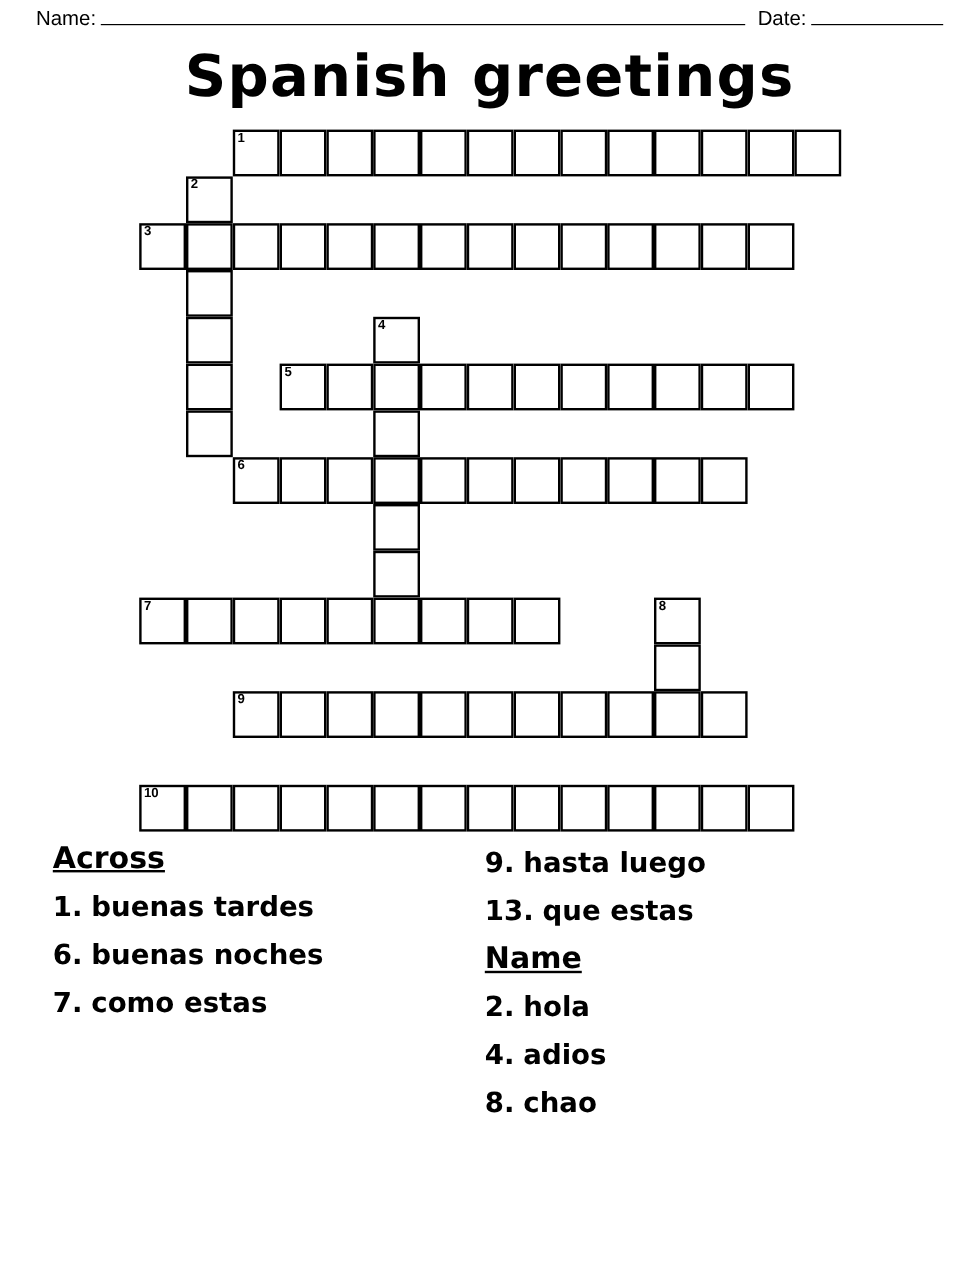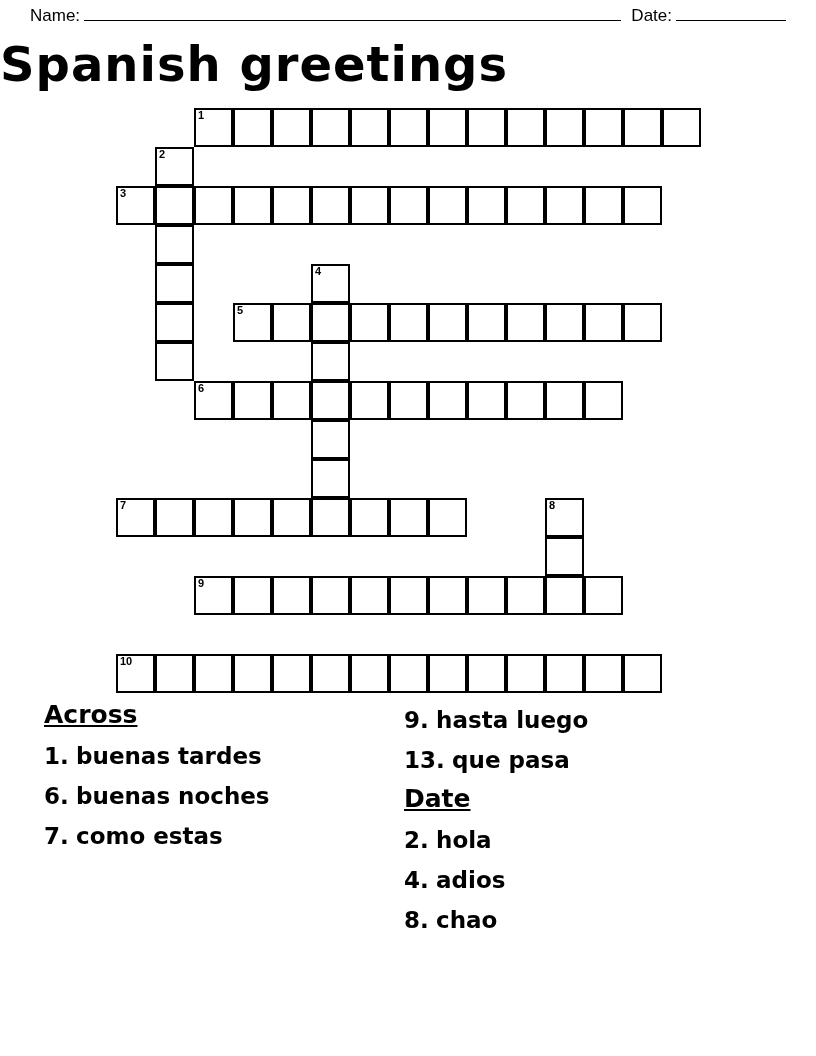--- a/index.html
+++ b/index.html
@@ -41,20 +41,21 @@
     margin: 0 0 3px 4px;
     height: 14px;
   }
 
   
   .title {
     position: absolute;
     top: 36px;
     left: 0;
     width: 816px;
+    text-align: center;
     font-size: 48px;
     font-weight: bold;
     letter-spacing: 1px;
     font-family: "DejaVu Sans", sans-serif;
   }
 
   
   #grid {
     position: absolute;
     top: 108px;
@@ -259,24 +260,24 @@
     </div>
   </div>
 
   <div class="clue-col col-right">
     <div class="clue-item">
       <span class="cnum">9.</span>
       <span class="ctext">hasta luego</span>
     </div>
     <div class="clue-item">
       <span class="cnum">13.</span>
-      <span class="ctext">que pasa</span>
+      <span class="ctext">que estas</span>
     </div>
     <div class="spacer-sm"></div>
-    <div class="clue-heading">Date</div>
+    <div class="clue-heading">Name</div>
     <div class="clue-item">
       <span class="cnum">2.</span>
       <span class="ctext">hola</span>
     </div>
     <div class="clue-item">
       <span class="cnum">4.</span>
       <span class="ctext">adios</span>
     </div>
     <div class="clue-item">
       <span class="cnum">8.</span>

